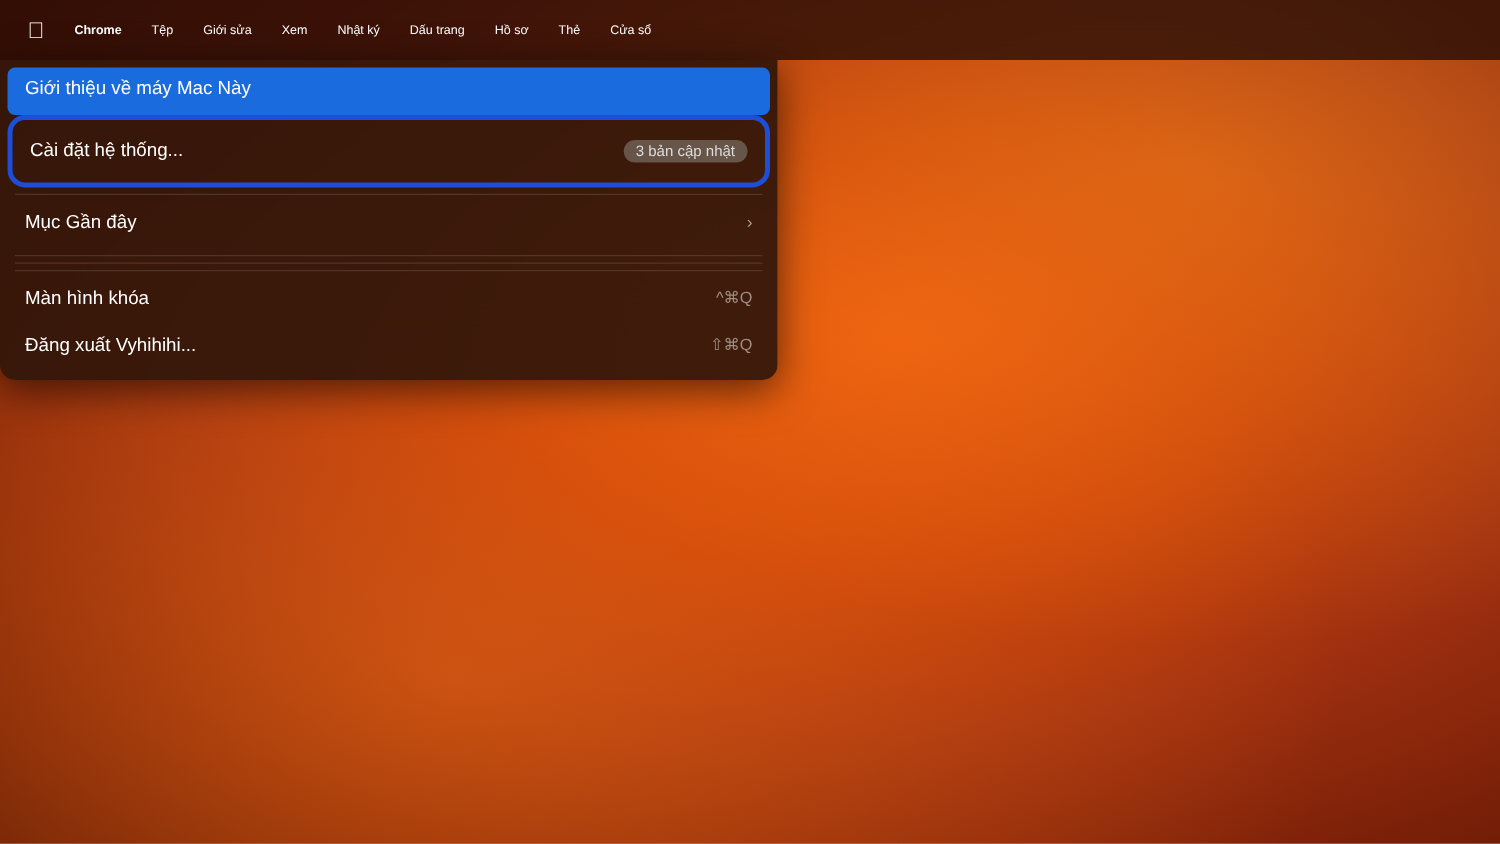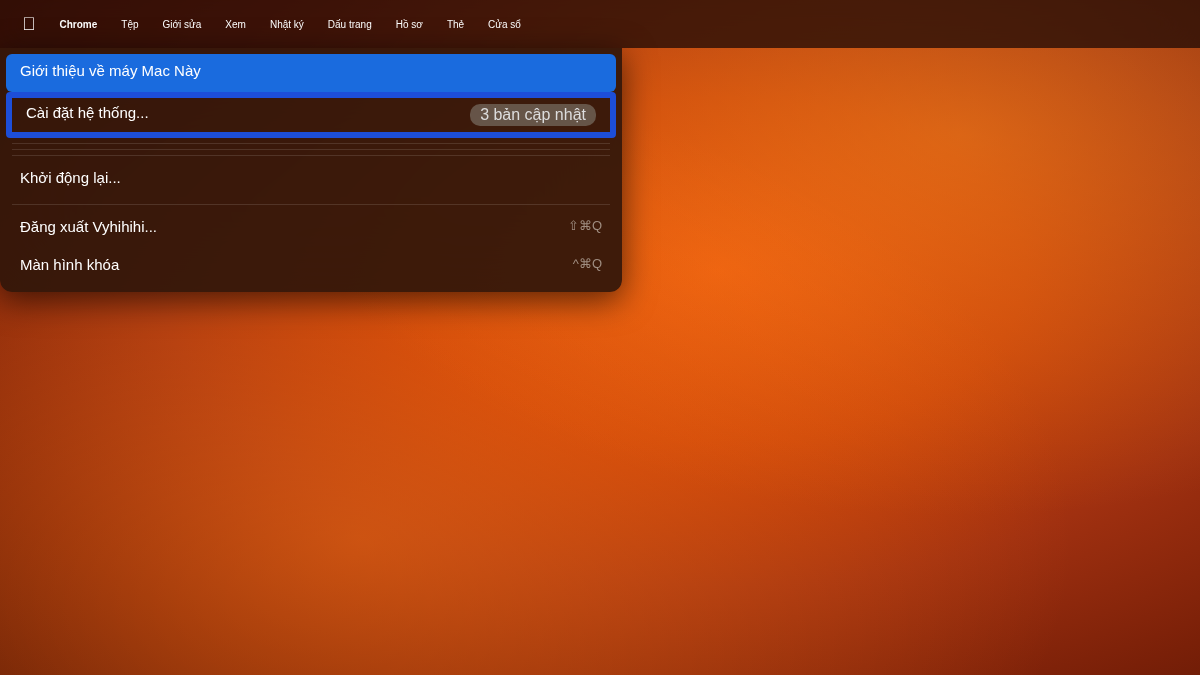--- a/index.html
+++ b/index.html
@@ -100,34 +100,34 @@
     }
 
     .menu-item.highlighted {
       background: #1a6bde;
       border-radius: 6px;
       margin: 0 6px;
       padding: 8px 14px;
     }
 
     .menu-item.selected-outline {
-      border: 6px solid #1d4ed8;
-      border-radius: 4px;
+      border: 4px solid #1d4ed8;
+      border-radius: 14px;
       margin: 0 6px;
-      padding: 6px 14px;
+      padding: 16px 14px;
     }
 
     .menu-item-label {
       font-size: 15px;
     }
 
     .menu-item-badge {
       background: rgba(120, 110, 100, 0.7);
       color: #ddd;
-      font-size: 16px;
+      font-size: 12px;
       padding: 2px 10px;
       border-radius: 10px;
       white-space: nowrap;
     }
 
     .menu-item-shortcut {
       color: rgba(200, 190, 180, 0.7);
       font-size: 13px;
       display: flex;
       align-items: center;
@@ -178,37 +178,38 @@
   <div class="menu-item selected-outline">
     <span class="menu-item-label">Cài đặt hệ thống...</span>
     <div class="menu-item-right">
       <span class="menu-item-badge">3 bản cập nhật</span>
     </div>
   </div>
 
 
   <div class="menu-separator"></div>
 
-
-  <div class="menu-separator"></div>
-
-
-  <div class="menu-separator"></div>
-
-
   <div class="menu-item">
-    <span class="menu-item-label">Khởi động lại...</span>
-  </div>
-
-
-  <div class="menu-separator"></div>
+    <span class="menu-item-label">Mục Gần đây</span>
+    <span class="menu-item-arrow">›</span>
+  </div>
+
+  <div class="menu-separator"></div>
+
+
+  <div class="menu-separator"></div>
+
+
+
+
+  <div class="menu-separator"></div>
+
+  <div class="menu-item">
+    <span class="menu-item-label">Màn hình khóa</span>
+    <span class="menu-item-shortcut">^⌘Q</span>
+  </div>
 
   <div class="menu-item">
     <span class="menu-item-label">Đăng xuất Vyhihihi...</span>
     <span class="menu-item-shortcut">⇧⌘Q</span>
   </div>
 
-  <div class="menu-item">
-    <span class="menu-item-label">Màn hình khóa</span>
-    <span class="menu-item-shortcut">^⌘Q</span>
-  </div>
-
 </div>
 
 </body></html>

